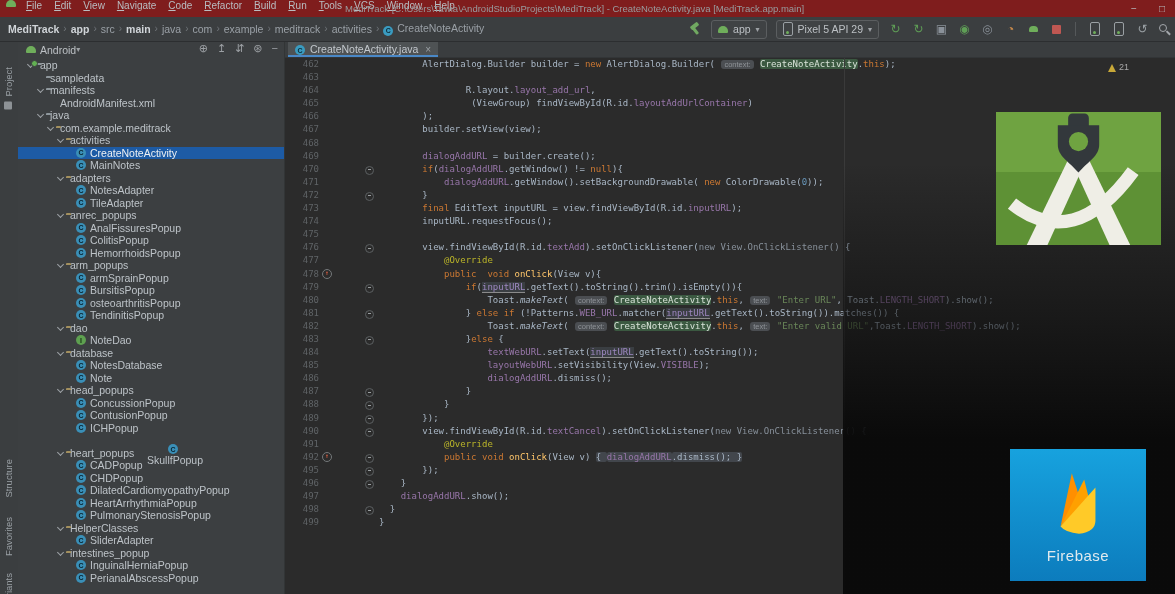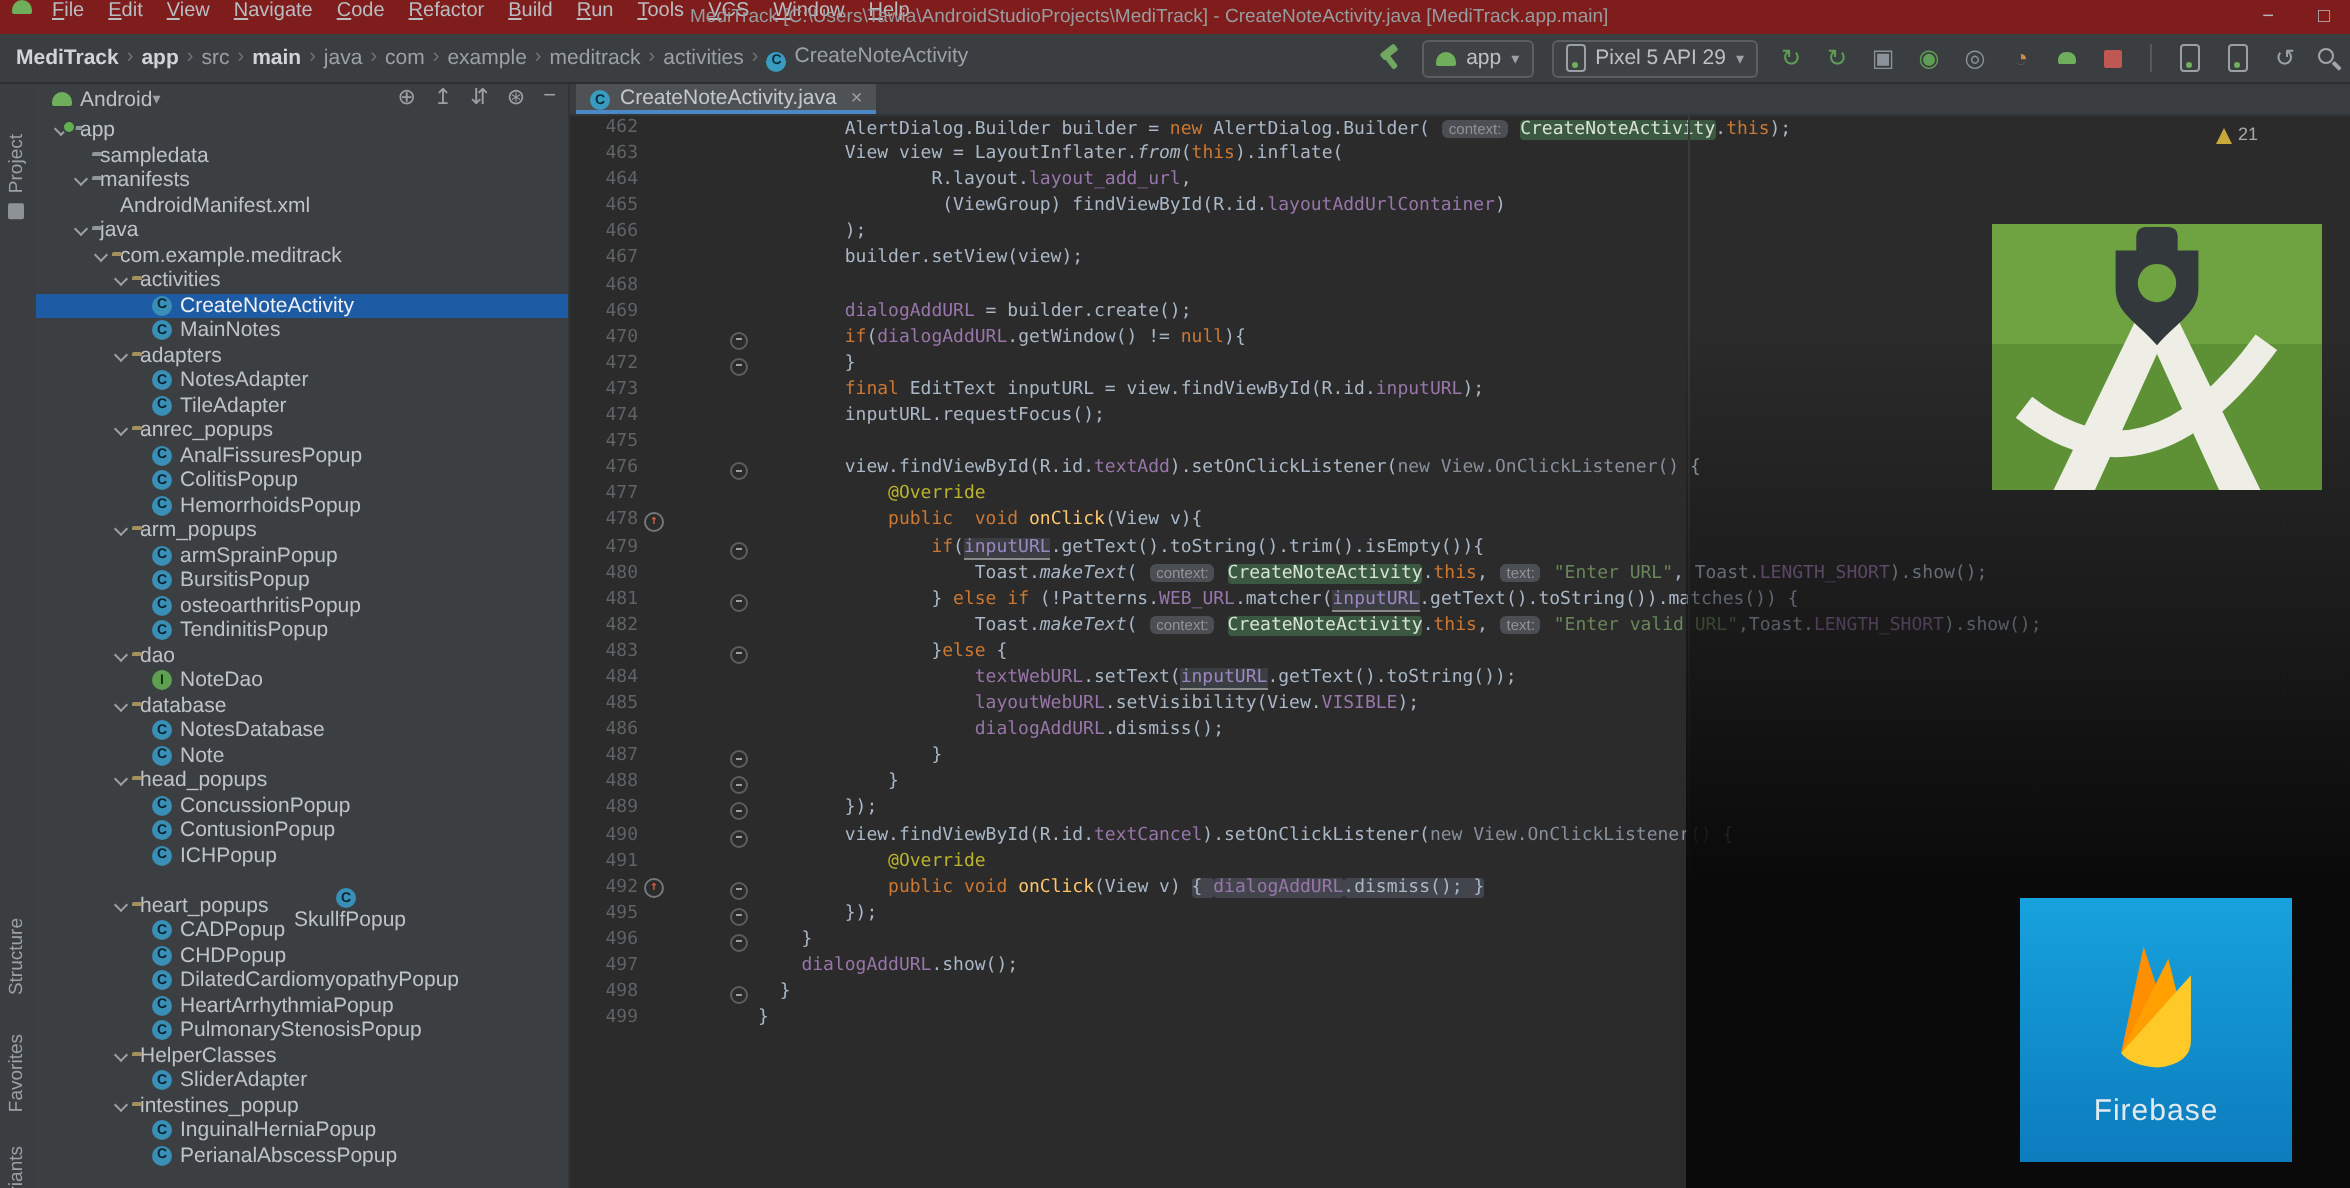--- a/index.html
+++ b/index.html
@@ -496,21 +496,20 @@
   <div class="cl">
         <span class="ln">462</span>
         <span class="ovrslot"></span>
         <span class="foldslot"></span>
         <span class="ct">        <span class="sg p">AlertDialog.Builder builder = </span><span class="sg k">new</span><span class="sg p"> AlertDialog.Builder( </span><span class="sg hint">context:</span><span class="sg p"> </span><span class="sg hl">CreateNoteActivity</span><span class="sg p">.</span><span class="sg k">this</span><span class="sg p">);</span></span>
       </div>
       <div class="cl">
         <span class="ln">463</span>
         <span class="ovrslot"></span>
         <span class="foldslot"></span>
-        <span class="ct">        <span class="sg p">View view = LayoutInflater.</span><span class="sg st">from</span><span class="sg p">(</span><span class="sg k">this</span><span class="sg p">).inflate(</span></span>
       </div>
       <div class="cl">
         <span class="ln">464</span>
         <span class="ovrslot"></span>
         <span class="foldslot"></span>
         <span class="ct">                <span class="sg p">R.layout.</span><span class="sg fi">layout_add_url</span><span class="sg p">,</span></span>
       </div>
       <div class="cl">
         <span class="ln">465</span>
         <span class="ovrslot"></span>
@@ -541,20 +540,26 @@
         <span class="foldslot"></span>
         <span class="ct">        <span class="sg f">dialogAddURL</span><span class="sg p"> = builder.create();</span></span>
       </div>
       <div class="cl">
         <span class="ln">470</span>
         <span class="ovrslot"></span>
         <span class="foldslot">
           <span class="fmark"></span>
         </span>
         <span class="ct">        <span class="sg k">if</span><span class="sg p">(</span><span class="sg f">dialogAddURL</span><span class="sg p">.getWindow() != </span><span class="sg k">null</span><span class="sg p">){</span></span>
+      </div>
+      <div class="cl">
+        <span class="ln">471</span>
+        <span class="ovrslot"></span>
+        <span class="foldslot"></span>
+        <span class="ct">            <span class="sg f">dialogAddURL</span><span class="sg p">.getWindow().setBackgroundDrawable( </span><span class="sg k">new</span><span class="sg p"> ColorDrawable(</span><span class="sg n">0</span><span class="sg p">));</span></span>
       </div>
       <div class="cl">
         <span class="ln">472</span>
         <span class="ovrslot"></span>
         <span class="foldslot">
           <span class="fmark"></span>
         </span>
         <span class="ct">        <span class="sg p">}</span></span>
       </div>
       <div class="cl">

